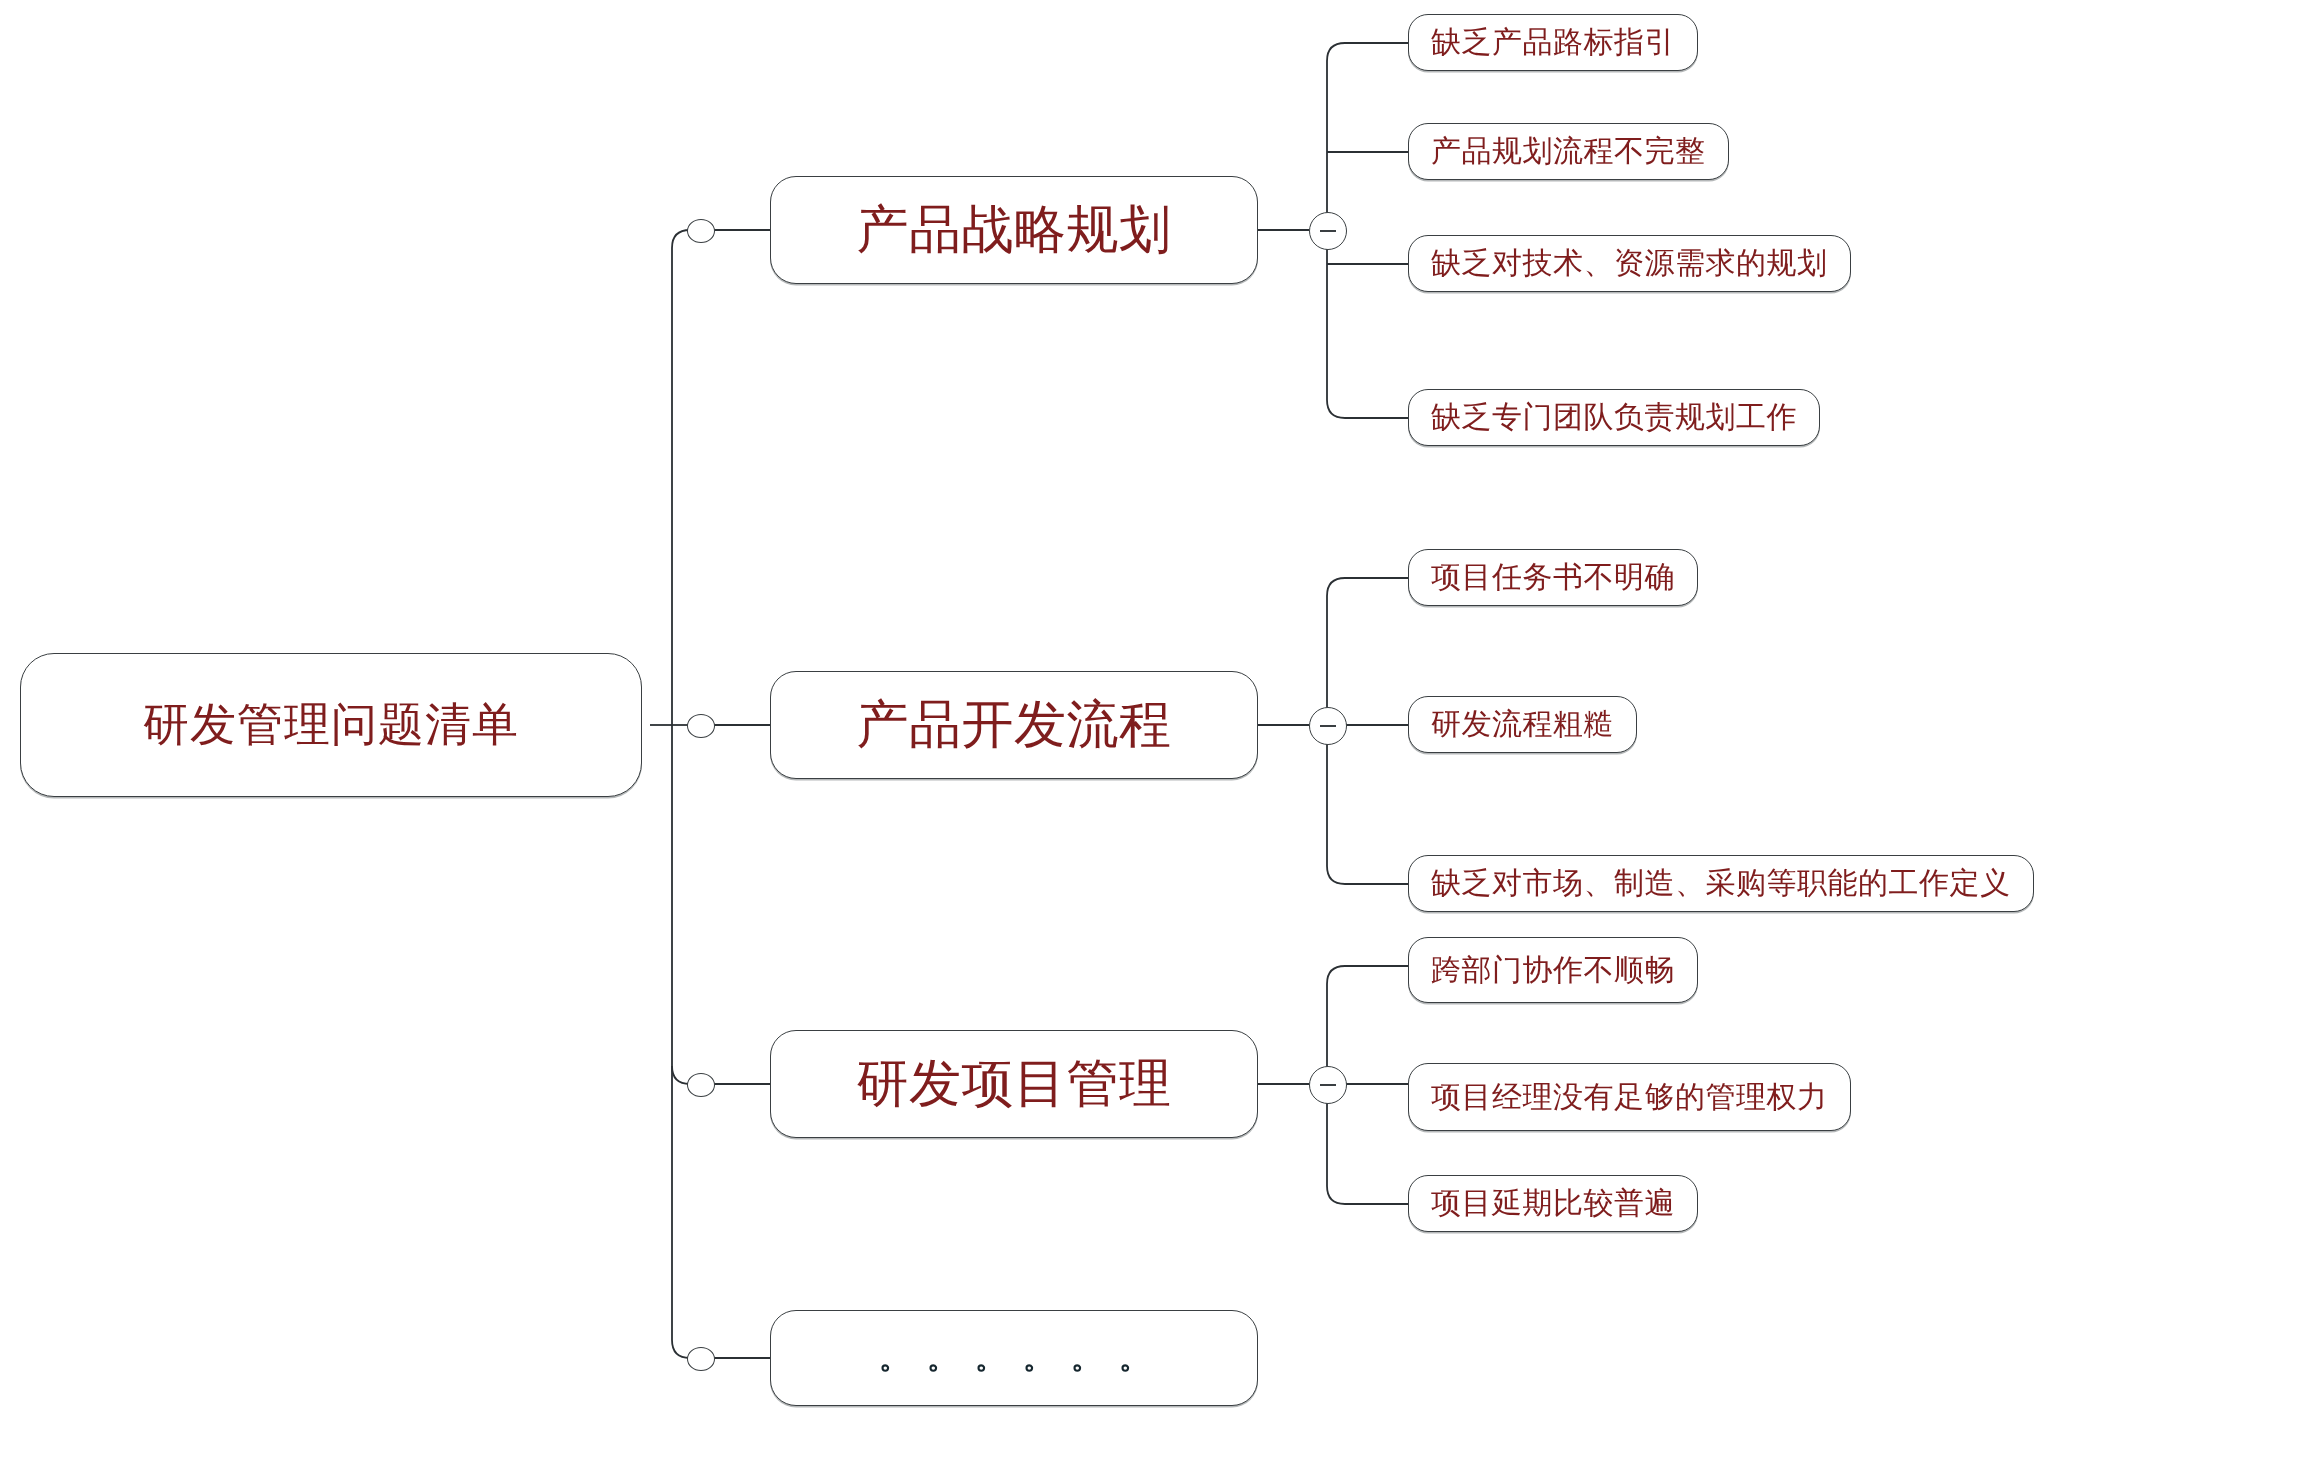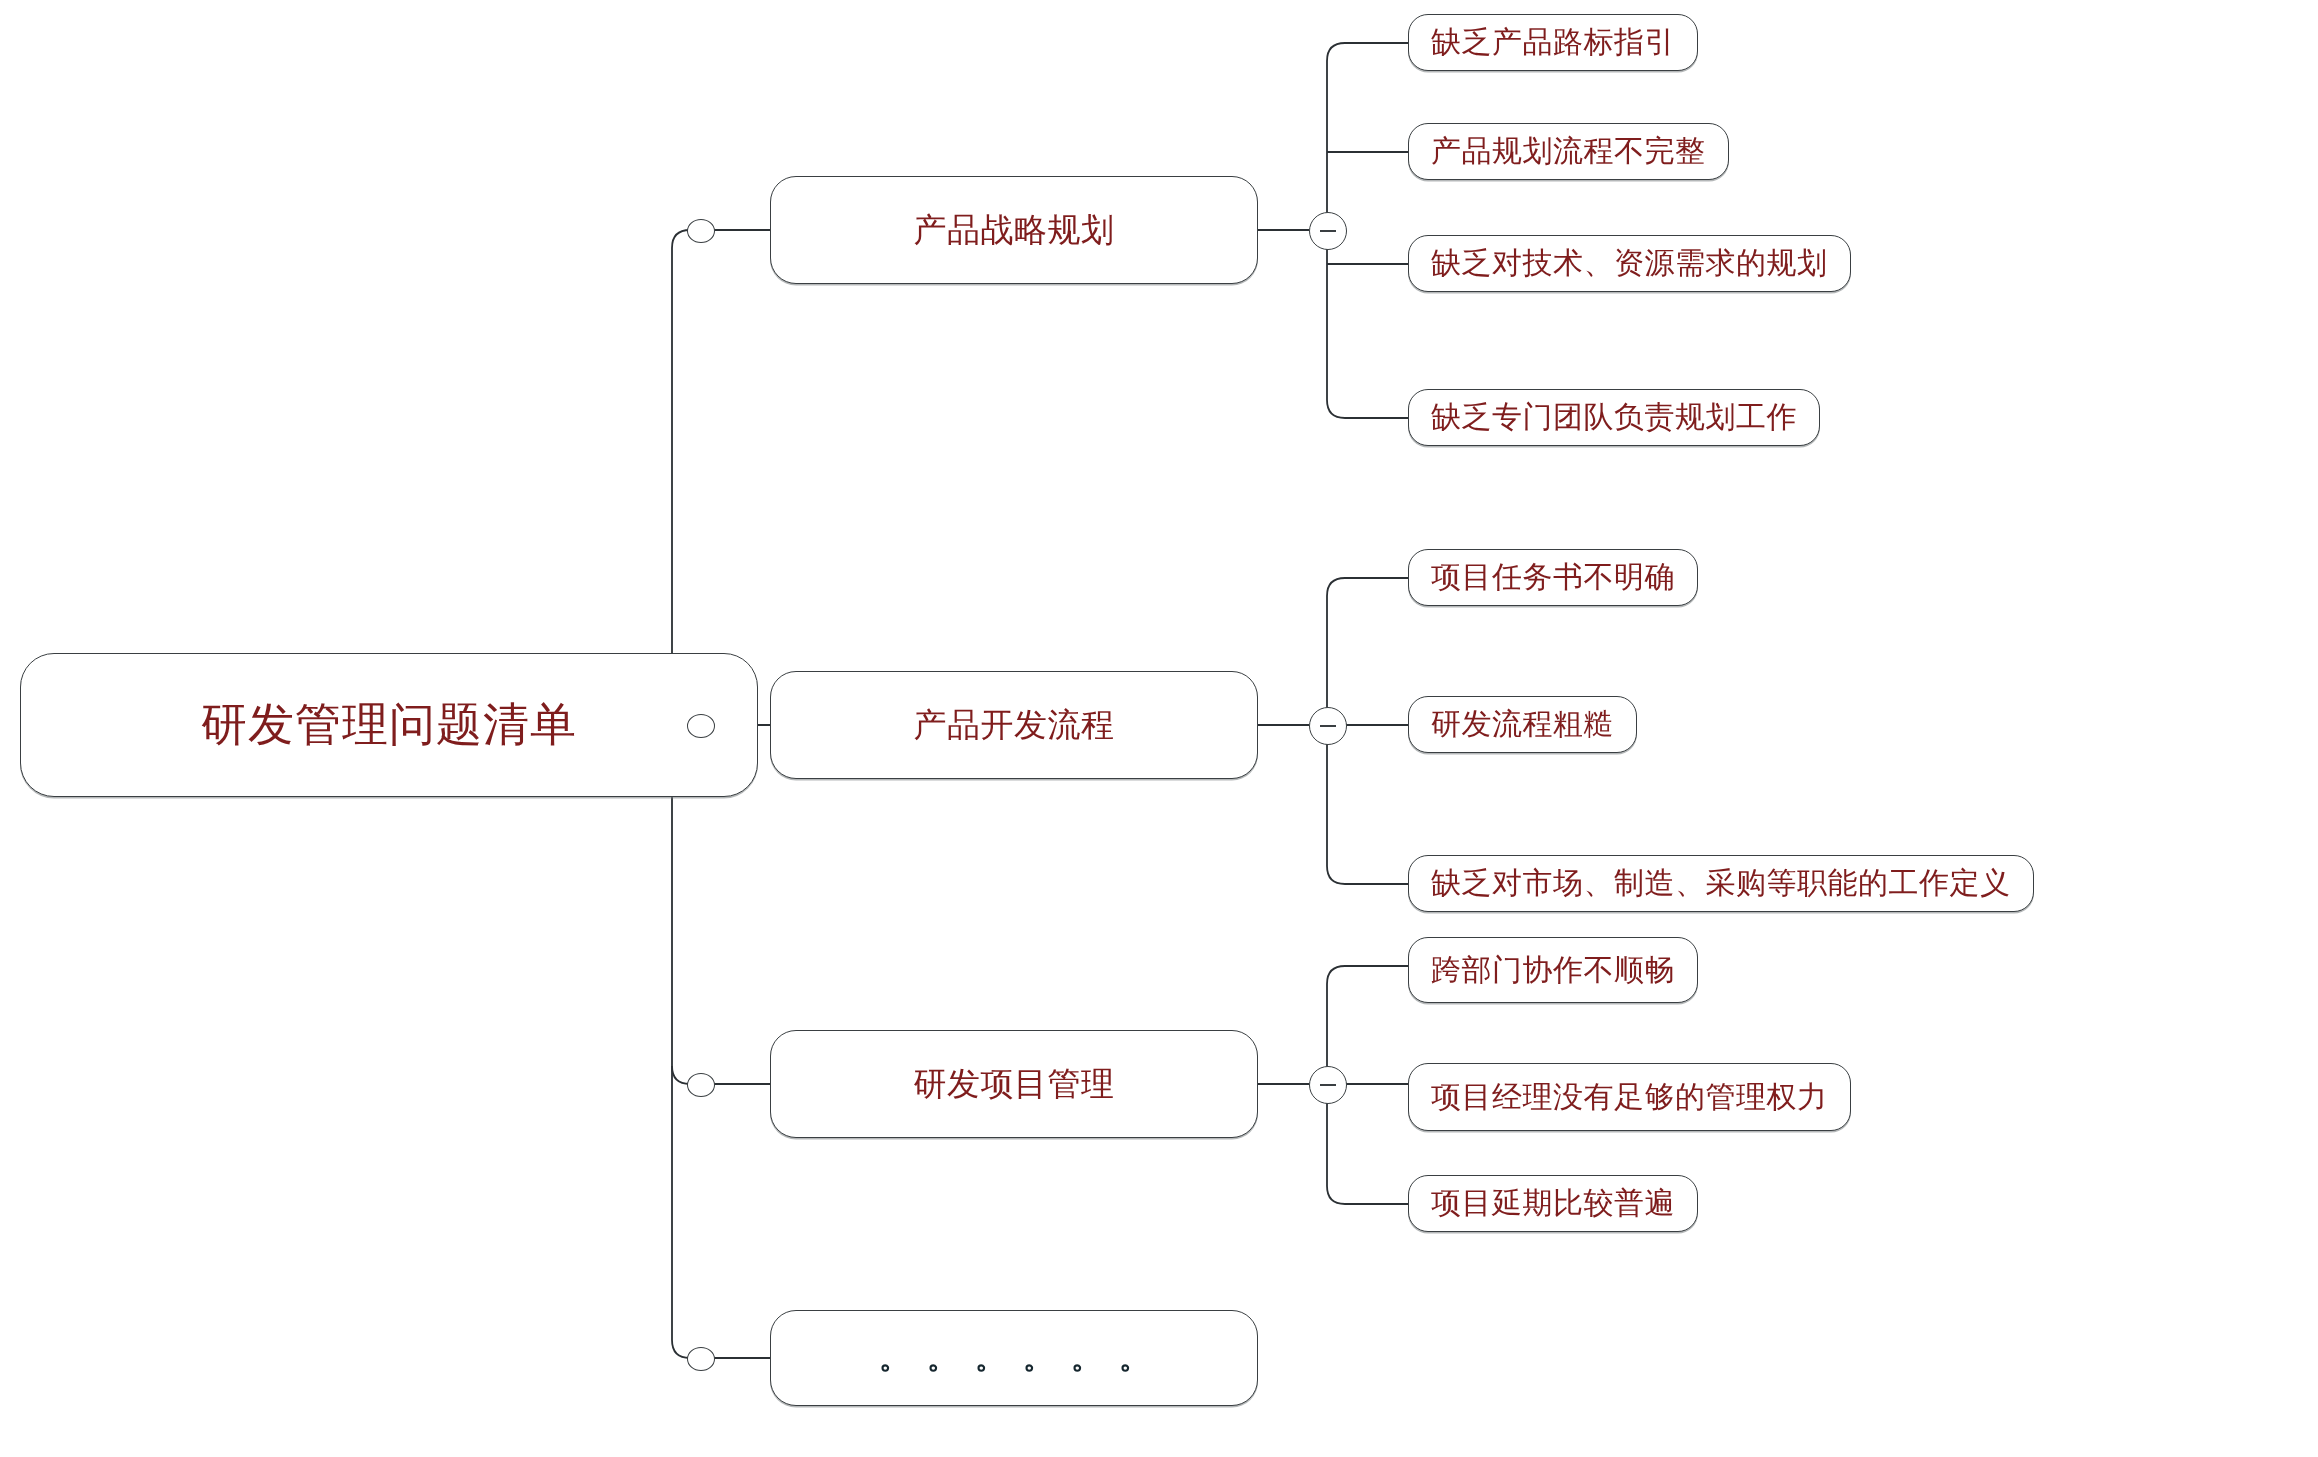--- a/index.html
+++ b/index.html
@@ -42,21 +42,21 @@
     white-space: nowrap;
     box-shadow: 0 1.5px 0 rgba(120,125,128,0.55);
   }
   .node.root {
     border-radius: 34px;
     font-size: 46px;
     letter-spacing: 1px;
   }
   .node.branch {
     border-radius: 26px;
-    font-size: 33px;
+    font-size: 52px;
     letter-spacing: 0.5px;
   }
   .node.leaf {
     border-radius: 20px;
     font-size: 30px;
     letter-spacing: 0.5px;
     padding: 0 22px;
   }
   .node.dots {
     font-size: 30px;
@@ -132,21 +132,21 @@
       <path d="M1345,884 L1408,884"></path>
 
       <path d="M1258,1084 L1309,1084"></path>
       <path d="M1345,966 Q1327,966 1327,984 L1327,1186 Q1327,1204 1345,1204"></path>
       <path d="M1345,966 L1408,966"></path>
       <path d="M1327,1084 L1408,1084"></path>
       <path d="M1345,1204 L1408,1204"></path>
     </g>
   </svg>
 
-  <div class="node root" style="left:20px; top:653px; width:738px; height:144px;">
+  <div class="node root" style="left:20px; top:653px; width:622px; height:144px;">
     <span>研发管理问题清单</span>
   </div>
 
   <div class="hub" style="left:700px; top:230px;"></div>
   <div class="hub" style="left:700px; top:725px;"></div>
   <div class="hub" style="left:700px; top:1084px;"></div>
   <div class="hub" style="left:700px; top:1358px;"></div>
 
   <div class="node branch" style="left:770px; top:176px; width:488px; height:108px;">
     <span>产品战略规划</span>

